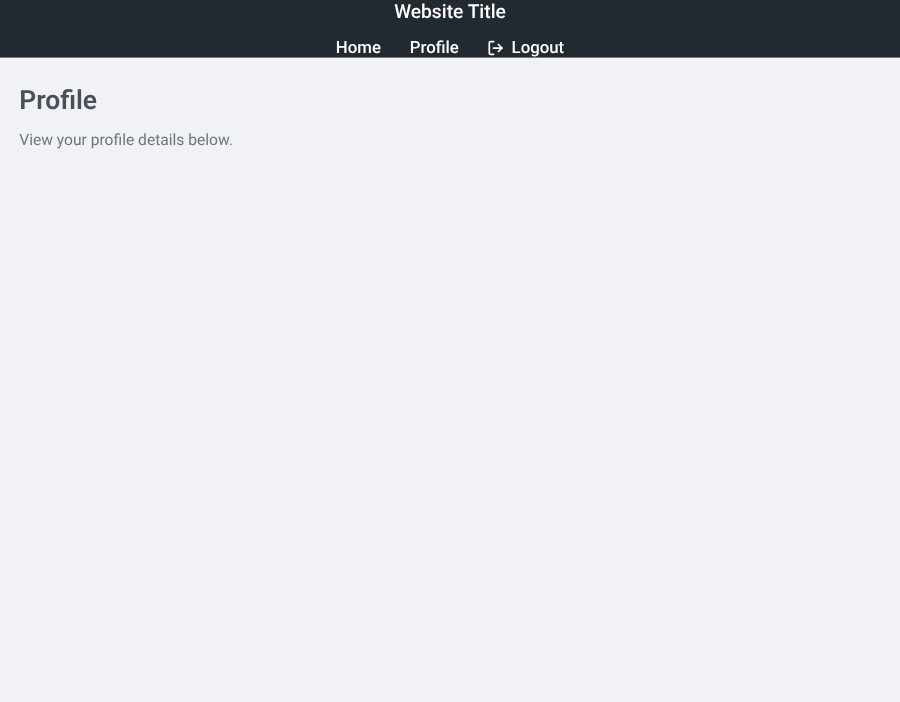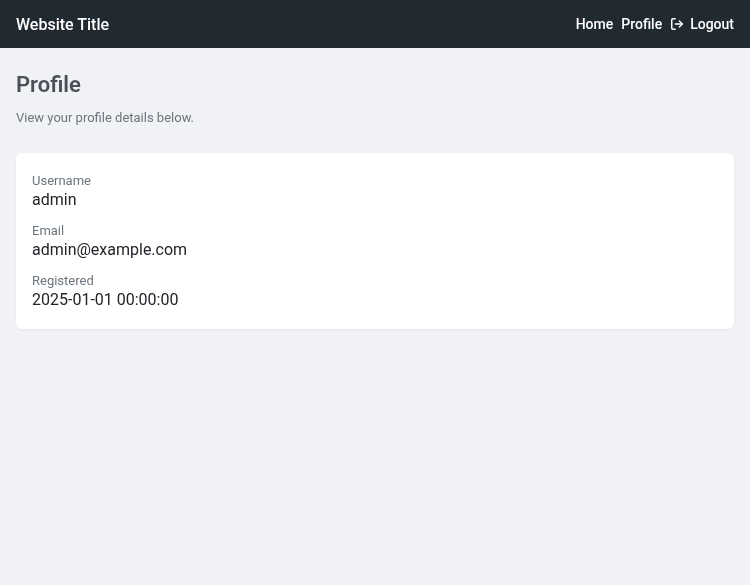--- a/index.html
+++ b/index.html
@@ -14,31 +14,32 @@
       height: 585px;
       overflow: hidden;
     }
     .navbar {
       background-color: #212931;
       height: 48px;
       display: flex;
       align-items: center;
       justify-content: space-between;
       padding: 0 16px;
+      flex-direction: column;
     }
     .navbar-brand {
       color: #ffffff;
       font-size: 16px;
       font-weight: 500;
       cursor: pointer;
     }
     .navbar-nav {
       display: flex;
       align-items: center;
-      gap: 8px;
+      gap: 24px;
     }
     .nav-link {
       color: #ffffff;
       font-size: 14px;
       font-weight: 500;
       cursor: pointer;
       display: flex;
       align-items: center;
       gap: 6px;
     }
@@ -99,23 +100,13 @@
       </span>
       <span>Logout</span>
     </div>
   </div>
 </nav>
 
 <div class="main-content">
   <h1 class="page-title">Profile</h1>
   <p class="page-subtitle">View your profile details below.</p>
 
-  <div class="card">
-    <div class="field-label">Username</div>
-    <div class="field-value">admin</div>
-
-    <div class="field-label">Email</div>
-    <div class="field-value">admin@example.com</div>
-
-    <div class="field-label">Registered</div>
-    <div class="field-value">2025-01-01 00:00:00</div>
-  </div>
 </div>
 
 </body></html>

